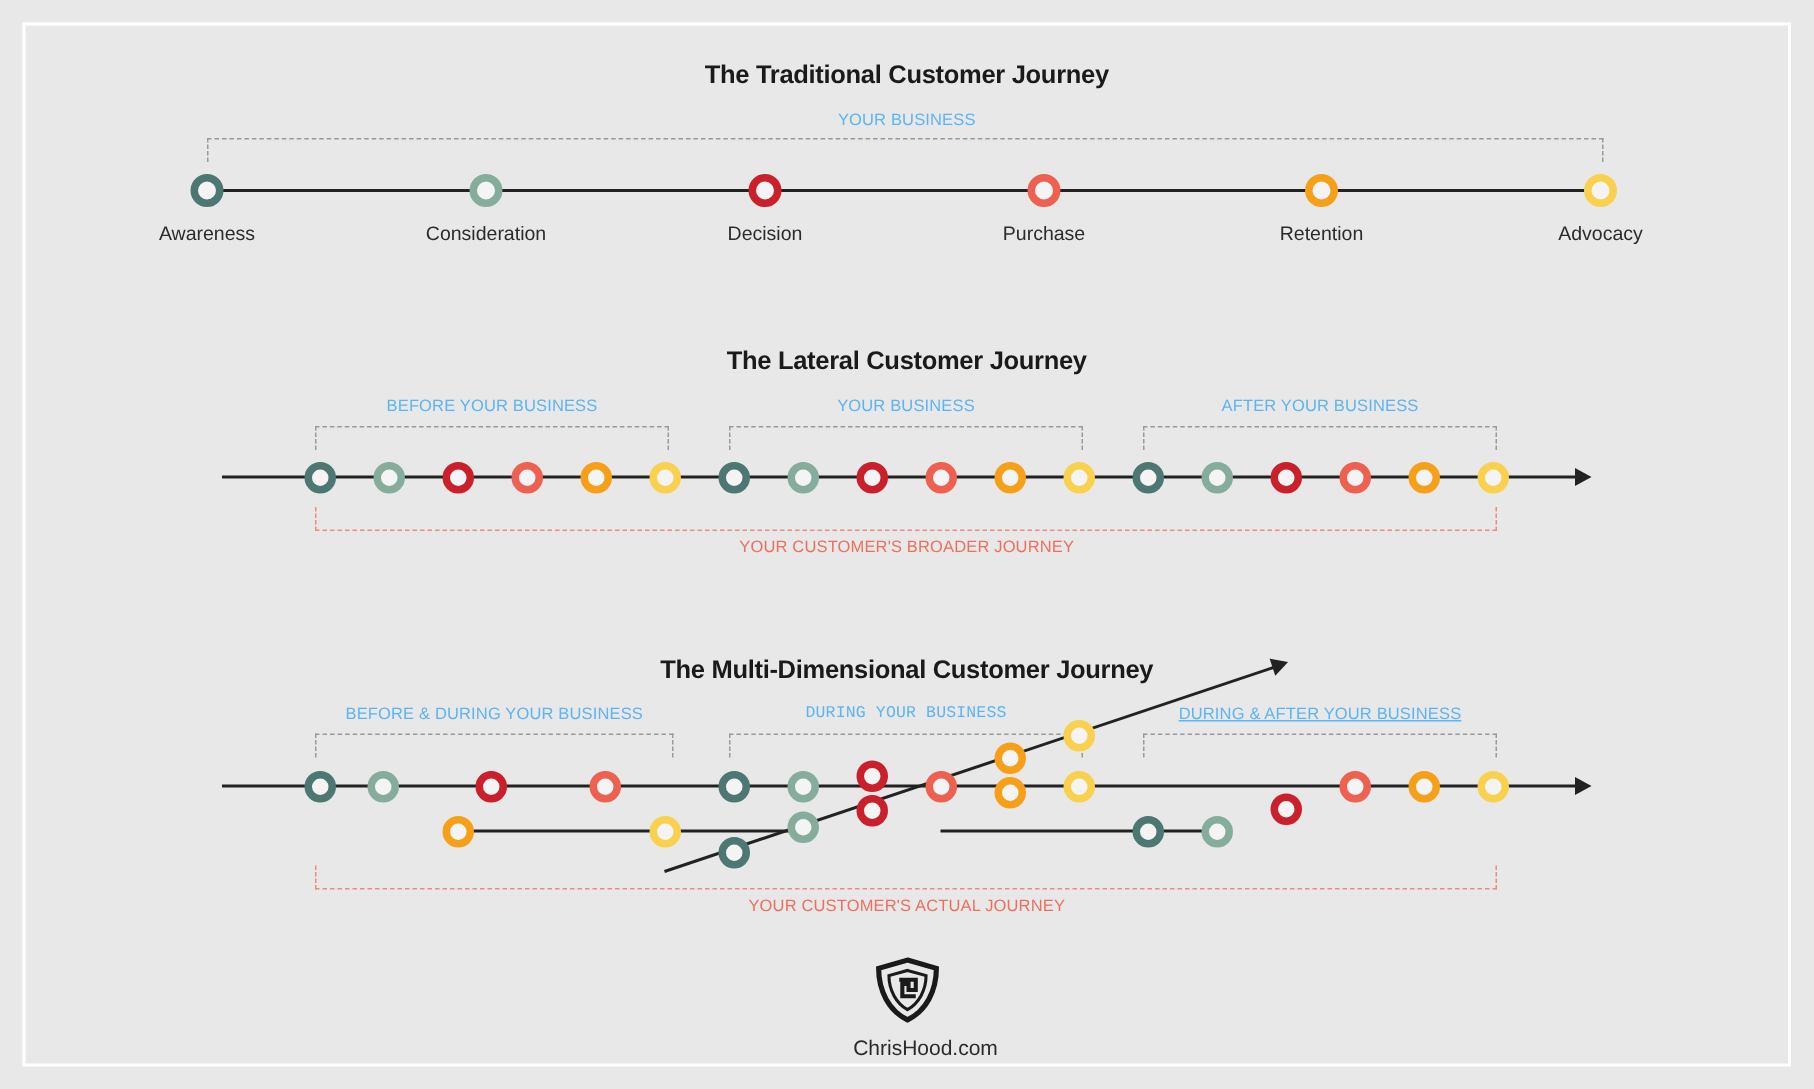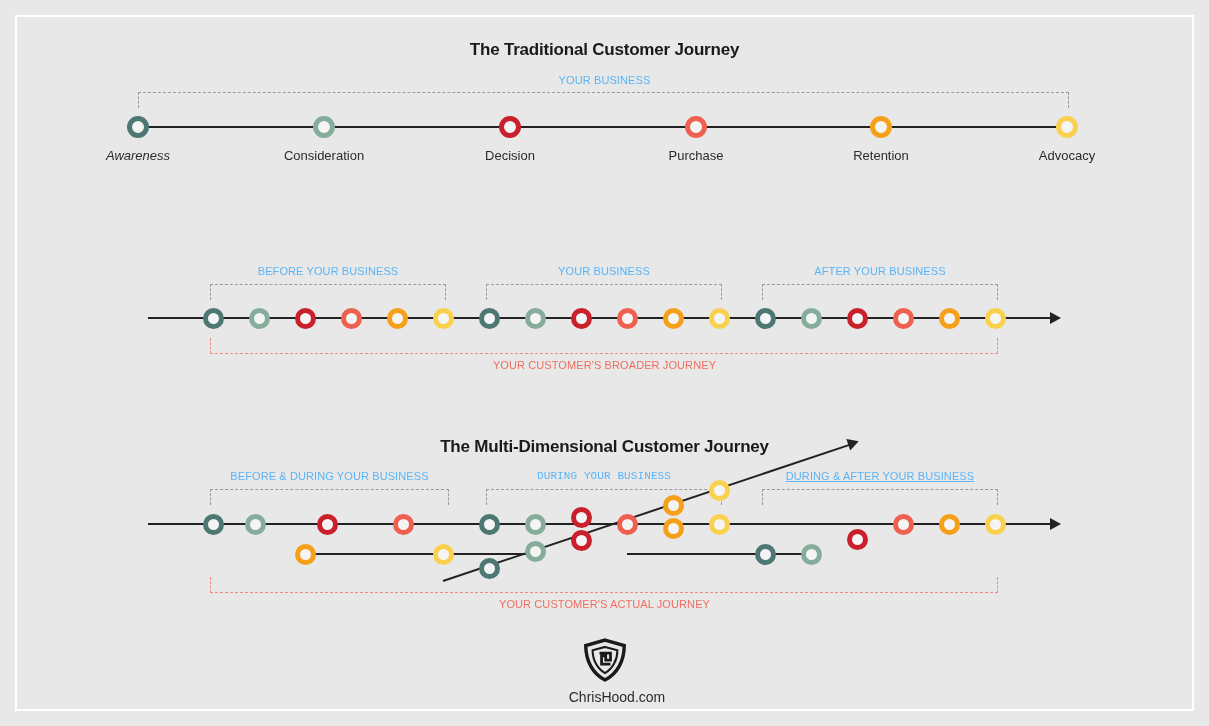--- a/index.html
+++ b/index.html
@@ -140,28 +140,29 @@
     </div>
   <div id="trad-dots">
       <div class="dot" style="width: 22px; height: 22px; left: 127px; top: 116px; border: 5px solid rgb(77, 119, 114);"></div>
       <div class="dot" style="width: 22px; height: 22px; left: 313px; top: 116px; border: 5px solid rgb(134, 173, 156);"></div>
       <div class="dot" style="width: 22px; height: 22px; left: 499px; top: 116px; border: 5px solid rgb(201, 32, 43);"></div>
       <div class="dot" style="width: 22px; height: 22px; left: 685px; top: 116px; border: 5px solid rgb(238, 96, 80);"></div>
       <div class="dot" style="width: 22px; height: 22px; left: 870px; top: 116px; border: 5px solid rgb(246, 160, 26);"></div>
       <div class="dot" style="width: 22px; height: 22px; left: 1056px; top: 116px; border: 5px solid rgb(250, 209, 79);"></div>
     </div>
   <div id="trad-labels">
-      <div class="stage-label" style="left: 58px; width: 160px; top: 148px; font-style: italic;">Awareness</div>
+      <div class="stage-label" style="left: 58px; width: 160px; top: 148px;">Awareness</div>
       <div class="stage-label" style="left: 244px; width: 160px; top: 148px; text-align: center;">Consideration</div>
       <div class="stage-label" style="left: 430px; width: 160px; top: 148px;">Decision</div>
       <div class="stage-label" style="left: 616px; width: 160px; top: 148px;">Purchase</div>
       <div class="stage-label" style="left: 801px; width: 160px; top: 148px;">Retention</div>
       <div class="stage-label" style="left: 987px; width: 160px; top: 148px;">Advocacy</div>
     </div>
 
+  <div class="section-title" style="top:231px;">The Lateral Customer Journey</div>
 
   <div id="lateral-brackets">
       <div class="bracket-top" style="left: 210px; top: 284px; width: 236px; height: 16px;"></div>
       <div class="lbl-blue" style="top: 265px; left: 178px; width: 300px;">BEFORE YOUR BUSINESS</div>
       <div class="bracket-top" style="left: 486px; top: 284px; width: 236px; height: 16px;"></div>
       <div class="lbl-blue" style="top: 265px; left: 454px; width: 300px;">YOUR BUSINESS</div>
       <div class="bracket-top" style="left: 762px; top: 284px; width: 236px; height: 16px;"></div>
       <div class="lbl-blue" style="top: 265px; left: 730px; width: 300px;">AFTER YOUR BUSINESS</div>
     </div>
   <div id="lateral-axis">

